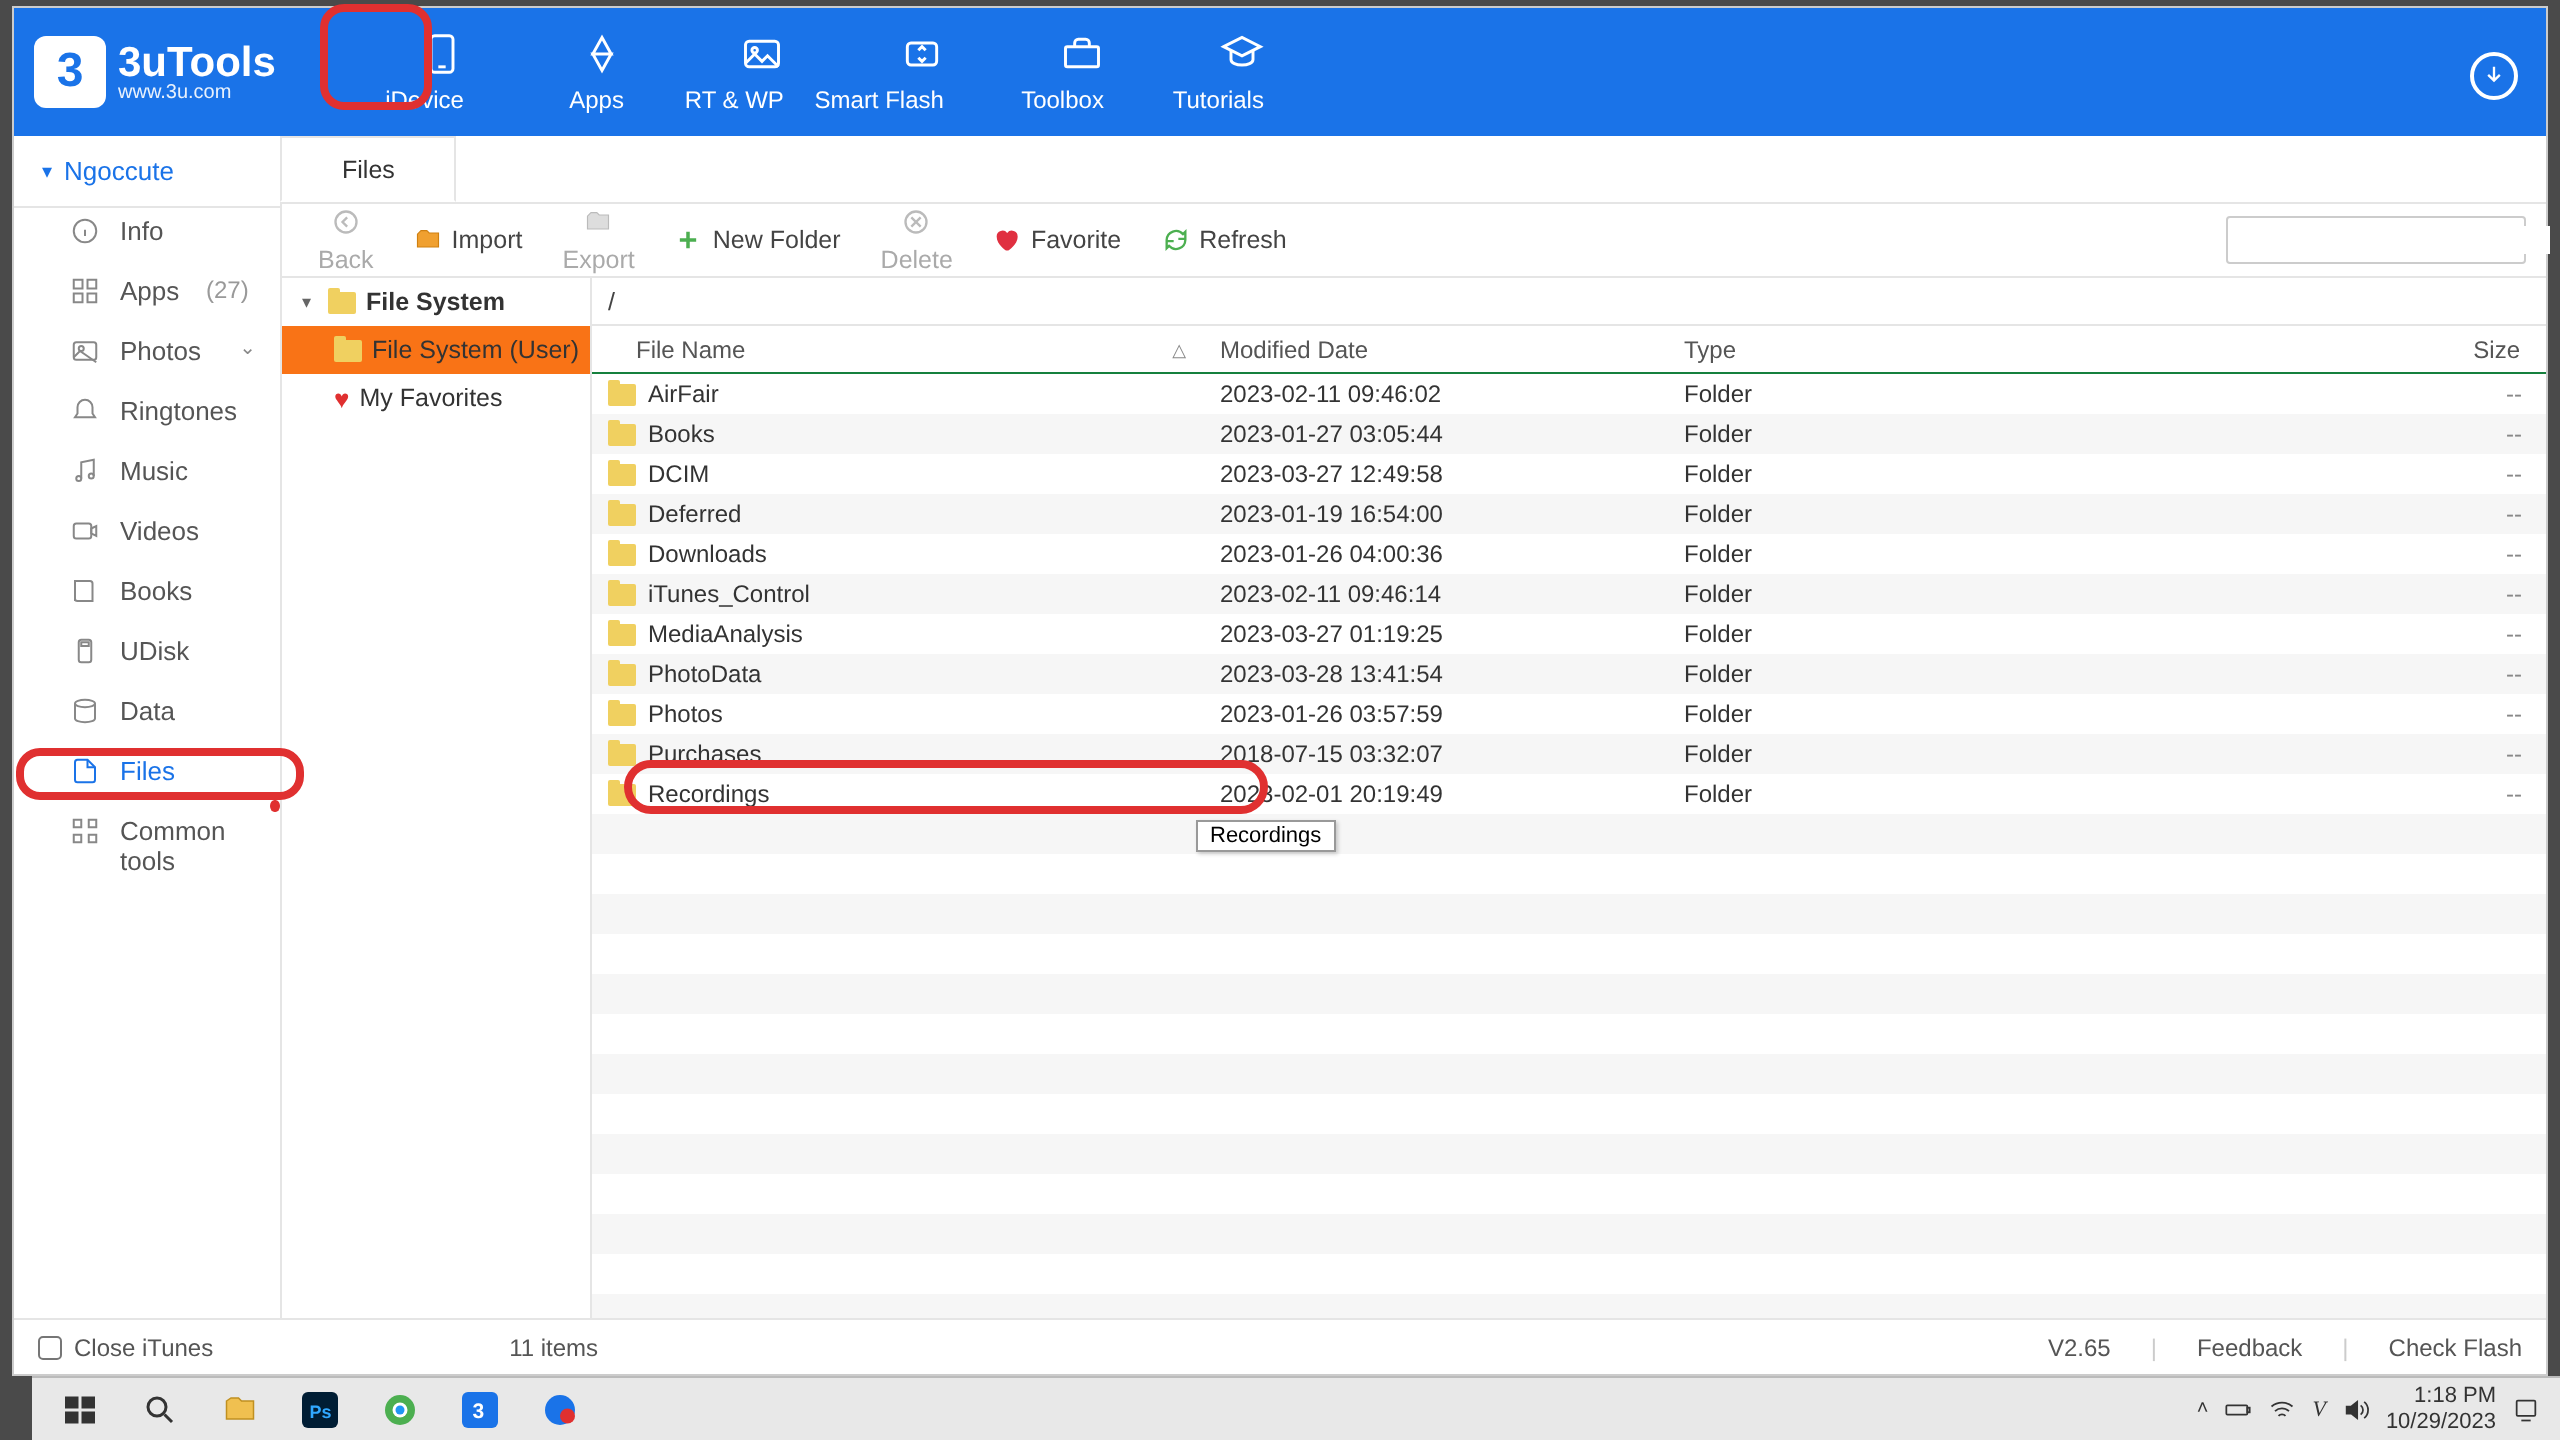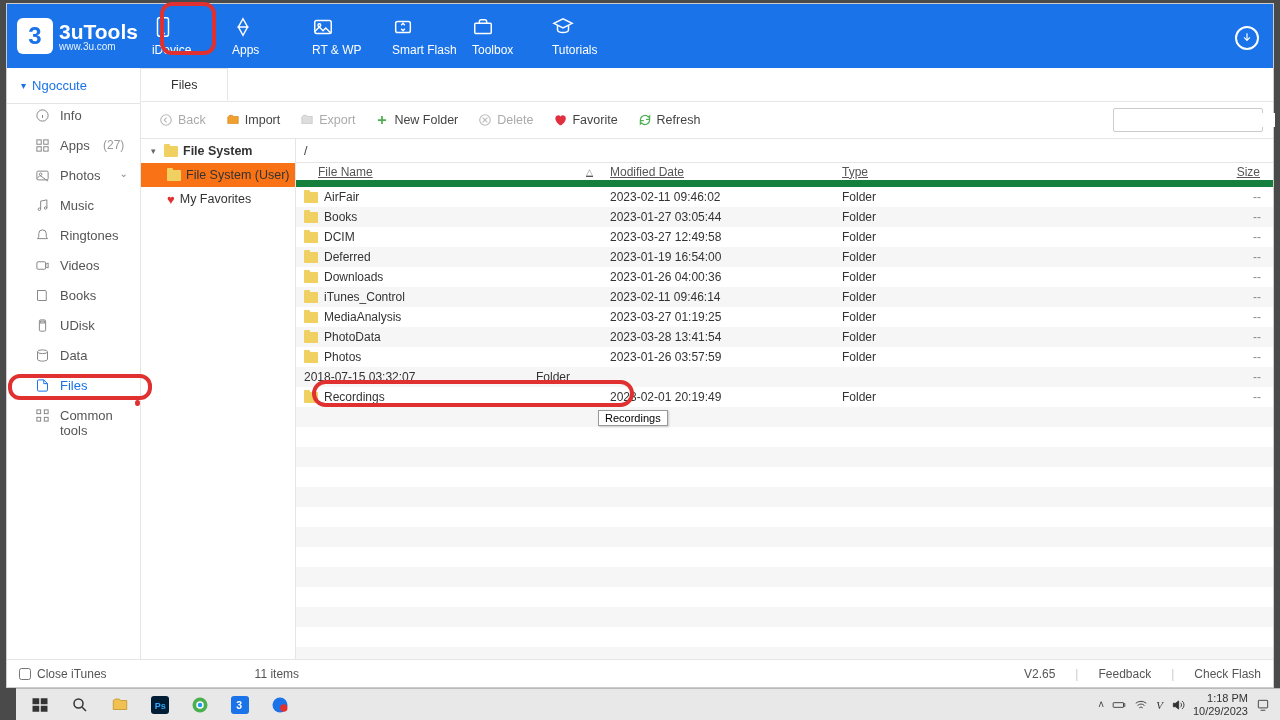--- a/index.html
+++ b/index.html
@@ -7,21 +7,21 @@
 .app { position: absolute; top: 3px; left: 6px; right: 6px; bottom: 32px; background: #fff; display: flex; flex-direction: column; border: 1px solid #ccc; }
 
 
 .topnav { height: 64px; background: #1a73e8; display: flex; align-items: center; color: #fff; position: relative; }
 .logo { display: flex; align-items: center; padding: 0 14px 0 10px; }
 .logo-badge { width: 36px; height: 36px; background: #fff; border-radius: 6px; color: #1a73e8; display: flex; align-items: center; justify-content: center; font-weight: 800; font-size: 24px; margin-right: 6px; }
 .logo-text { display: flex; flex-direction: column; line-height: 1; }
 .logo-title { font-size: 21px; font-weight: 600; }
 .logo-sub { font-size: 10px; opacity: .9; }
 .nav-items { display: flex; height: 100%; align-items: stretch; }
-.nav-item { width: 80px; display: flex; flex-direction: column; align-items: flex-start; justify-content: center; font-size: 12px; cursor: pointer; gap: 5px; }
+.nav-item { width: 80px; display: flex; flex-direction: column; align-items: flex-end; justify-content: center; font-size: 12px; cursor: pointer; gap: 5px; }
 .nav-item svg { width: 22px; height: 22px; stroke: #fff; fill: none; stroke-width: 1.6; }
 .nav-item.active { position: relative; }
 .nav-hl { position: absolute; border: 4px solid #e03030; border-radius: 12px; pointer-events: none; }
 .hl-idevice { top: 2px; left: 160px; width: 56px; height: 53px; }
 .update-ring { position: absolute; right: 14px; top: 22px; width: 24px; height: 24px; border: 2px solid #fff; border-radius: 50%; display: flex; align-items: center; justify-content: center; }
 .update-ring svg { width: 14px; height: 14px; stroke: #fff; fill: none; stroke-width: 2; }
 
 
 .main { flex: 1; display: flex; min-height: 0; }
 .sidebar { width: 134px; border-right: 1px solid #e5e5e5; display: flex; flex-direction: column; font-size: 13px; color: #555; }
@@ -35,38 +35,38 @@
 .sidebar-chev { margin-left: auto; margin-right: 12px; font-size: 10px; color: #888; }
 .sb-count { color: #999; font-size: 12px; }
 .dot-red { width: 6px; height: 6px; background: #e03030; border-radius: 50%; margin-left: 2px; margin-top: -8px; }
 .hl-files { top: 374px; left: 8px; width: 144px; height: 26px; }
 
 .content { flex: 1; display: flex; flex-direction: column; min-width: 0; }
 .tabbar { height: 34px; border-bottom: 1px solid #e5e5e5; display: flex; align-items: flex-end; }
 .tab { height: 33px; padding: 0 30px; border: 1px solid #e5e5e5; border-bottom: 1px solid #fff; background: #fff; font-size: 12.5px; color: #333; display: flex; align-items: center; margin-left: -1px; }
 .toolbar { height: 36px; display: flex; align-items: center; padding: 0 10px; gap: 4px; font-size: 12.5px; color: #444; }
 .tb-btn { display: flex; align-items: center; gap: 5px; padding: 3px 8px; cursor: pointer; border-radius: 2px; }
-.tb-btn.disabled { color: #aaa; }
+.tb-btn.disabled { color: #aaa; flex-direction: column; }
 .tb-btn svg { width: 14px; height: 14px; }
 .tb-search { margin-left: auto; width: 150px; height: 24px; border: 1px solid #ccc; border-radius: 2px; display: flex; align-items: center; padding: 0 6px; }
 .tb-search input { border: none; outline: none; flex: 1; font-size: 12px; }
 .tb-search svg { width: 14px; height: 14px; stroke: #888; fill: none; stroke-width: 2; }
 
 .browser { flex: 1; display: flex; min-height: 0; border-top: 1px solid #e5e5e5; }
 .tree { width: 155px; border-right: 1px solid #e5e5e5; font-size: 12.5px; color: #333; padding-top: 0; }
 .tree-row { height: 24px; display: flex; align-items: center; gap: 5px; padding-left: 10px; cursor: pointer; }
 .tree-row.indent { padding-left: 26px; }
 .tree-row.sel { background: #f97316; text-align: right; }
 .tree-arrow { font-size: 9px; color: #666; width: 8px; }
 .folder-icon { width: 14px; height: 11px; background: #f0d060; border-radius: 1px; position: relative; }
 .folder-icon::before { content: ""; position: absolute; top: -2px; left: 0; width: 6px; height: 3px; background: #f0d060; border-radius: 1px 1px 0 0; }
 .heart { color: #e03030; font-size: 13px; }
 
 .filepane { flex: 1; display: flex; flex-direction: column; min-width: 0; } 
-.table-head { height: 24px; display: flex; align-items: center; font-size: 12px; color: #555; border-bottom: 7px solid #15803d; text-decoration: underline; }
+.table-head { height: 24px; display: flex; align-items: center; font-size: 12px; color: #555; border-bottom: 1px solid #15803d; }
 .th { padding-left: 8px; border-right: 1px solid transparent; }
 .th-name { width: 306px; padding-left: 22px; display: flex; align-items: center; }
 .th-name .sort { margin-left: auto; margin-right: 8px; font-size: 9px; color: #888; }
 .th-date { width: 232px; }
 .th-type { width: 266px; }
 .th-size { flex: 1; text-align: right; padding-right: 12px; }
 
 .path-bar { height: 24px; display: flex; align-items: center; padding-left: 8px; font-size: 12.5px; color: #444; border-bottom: 1px solid #e5e5e5; }
 
 .rows { flex: 1; overflow: hidden; position: relative; }
@@ -184,31 +184,31 @@
             <svg viewBox="0 0 24 24">
               <rect x="3" y="5" width="18" height="14" rx="2"></rect>
               <circle cx="9" cy="10" r="2"></circle>
               <path d="M3 17l5-5 13 9"></path>
             </svg>
             <span>Photos</span>
             <span class="sidebar-chev">⌄</span>
           </div>
           <div class="sidebar-item">
             <svg viewBox="0 0 24 24">
+              <path d="M12 3a6 6 0 016 6v5l2 3H4l2-3V9a6 6 0 016-6z"></path>
+            </svg>
+            <span>Ringtones</span>
+          </div>
+          <div class="sidebar-item">
+            <svg viewBox="0 0 24 24">
               <path d="M9 18V5l10-2v13"></path>
               <circle cx="7" cy="18" r="2"></circle>
               <circle cx="17" cy="16" r="2"></circle>
             </svg>
             <span>Music</span>
-          </div>
-          <div class="sidebar-item">
-            <svg viewBox="0 0 24 24">
-              <path d="M12 3a6 6 0 016 6v5l2 3H4l2-3V9a6 6 0 016-6z"></path>
-            </svg>
-            <span>Ringtones</span>
           </div>
           <div class="sidebar-item">
             <svg viewBox="0 0 24 24">
               <rect x="3" y="6" width="14" height="12" rx="2"></rect>
               <path d="M17 10l4-2v8l-4-2z"></path>
             </svg>
             <span>Videos</span>
           </div>
           <div class="sidebar-item">
             <svg viewBox="0 0 24 24">
@@ -414,20 +414,24 @@
               <div class="row">
                 <div class="rc-name">
                   <span class="folder-icon"></span>
                   <span>Photos</span>
                 </div>
                 <div class="rc-date">2023-01-26 03:57:59</div>
                 <div class="rc-type">Folder</div>
                 <div class="rc-size">--</div>
               </div>
               <div class="row">
+                <div class="rc-name">
+                  <span class="folder-icon"></span>
+                  <span>Purchases</span>
+                </div>
                 <div class="rc-date">2018-07-15 03:32:07</div>
                 <div class="rc-type">Folder</div>
                 <div class="rc-size">--</div>
               </div>
               <div class="row">
                 <div class="rc-name">
                   <span class="folder-icon"></span>
                   <span>Recordings</span>
                 </div>
                 <div class="rc-date">2023-02-01 20:19:49</div>

